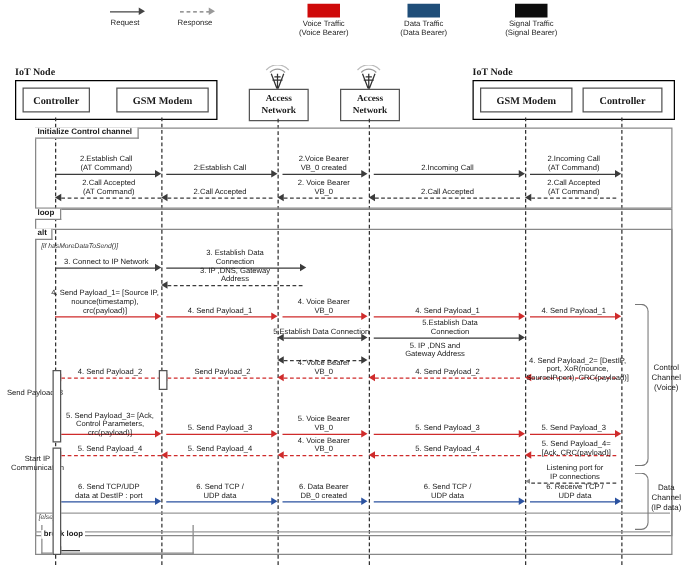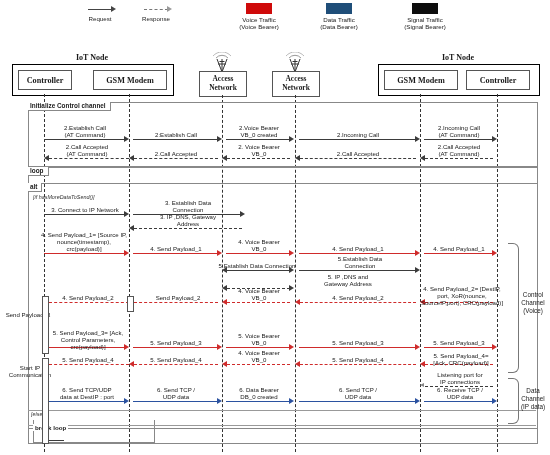--- a/index.html
+++ b/index.html
@@ -19,21 +19,21 @@
   .swatch{position:absolute;width:26px;height:11px;}
   .leg-cap{position:absolute;width:86px;font-size:6.2px;line-height:7.6px;
       text-align:center;color:#222;}
 
   
   .nodebox{position:absolute;border:1.4px solid #000;background:#fff;}
   .partbox{position:absolute;border:1px solid #555;background:#fff;
       font-size:8.2px;font-weight:bold;font-family:"Liberation Serif",serif;
       display:flex;align-items:center;justify-content:center;text-align:center;}
   .nodelabel{position:absolute;font-size:8px;font-weight:bold;
-      font-family:"Liberation Serif",serif;text-align:center;}
+      font-family:"Liberation Serif",serif;text-align:left;}
   .anbox{position:absolute;border:1px solid #555;background:#fff;
       font-size:7.4px;font-weight:bold;font-family:"Liberation Serif",serif;
       display:flex;align-items:center;justify-content:center;
       text-align:center;line-height:8.6px;}
 
   
   .lifeline{position:absolute;width:0;border-left:1px dashed #333;}
   .activation{position:absolute;width:5px;background:#fff;border:1px solid #555;}
 
   

